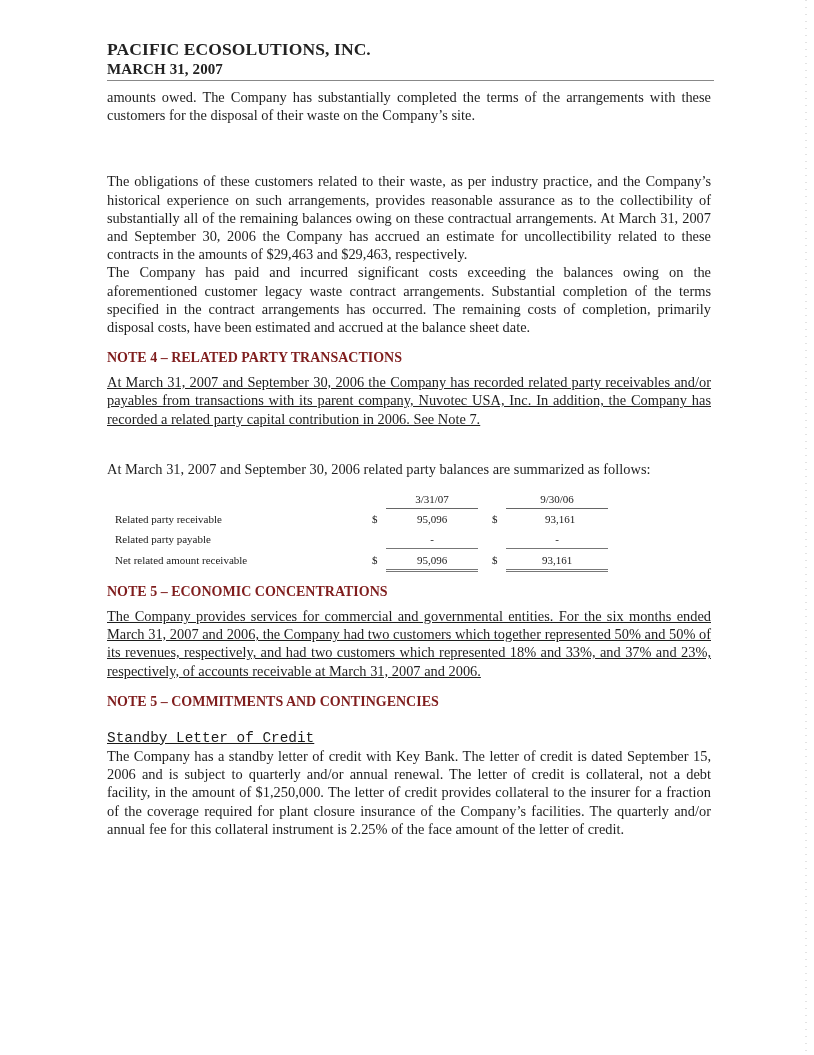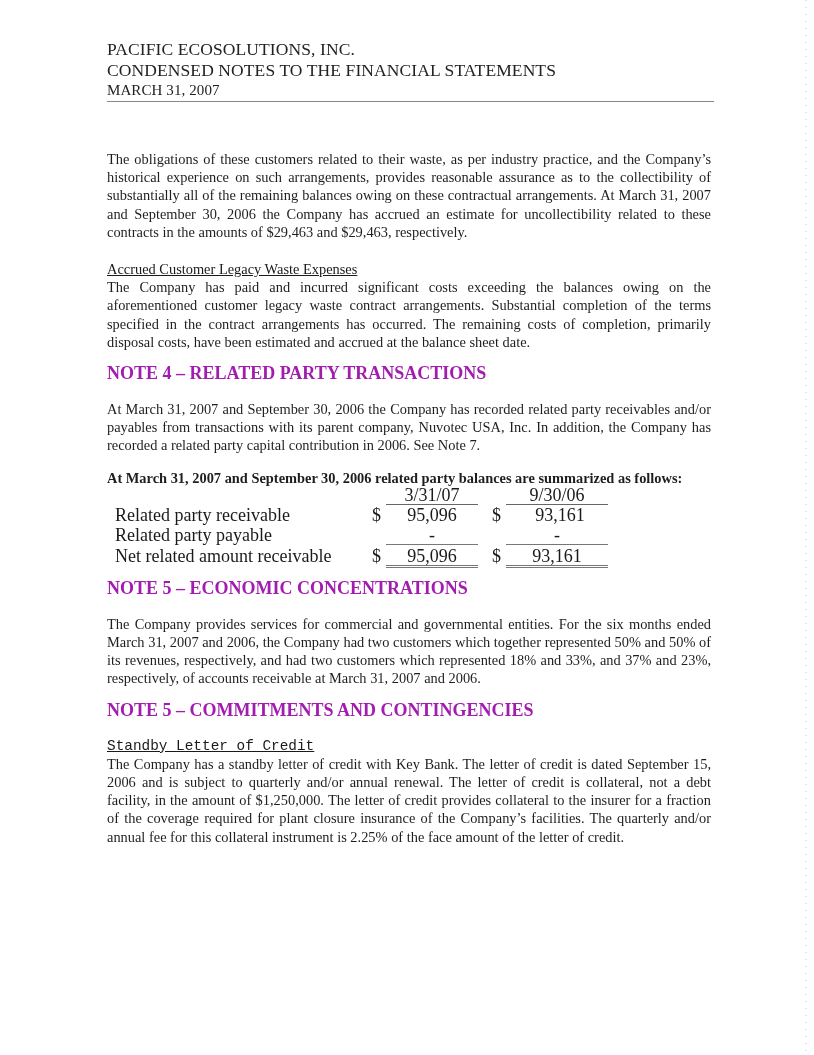--- a/index.html
+++ b/index.html
@@ -15,21 +15,21 @@
       font-family: "Liberation Serif", "DejaVu Serif", serif;
       color: #1a1a1a;
     }
     .page {
       position: absolute;
       left: 107px;
       top: 39px;
       width: 604px;
     }
     .hdr-line {
-      font-weight: normal;
+      font-weight: bold;
       font-size: 17.5px;
       line-height: 21px;
       letter-spacing: 0.1px;
       white-space: nowrap;
       color: #222;
     }
     .hdr-line.small {
       font-size: 15px;
       line-height: 18px;
     }
@@ -49,33 +49,34 @@
     .p1 { margin-top: 7px; }
     .p2 { margin-top: 48px; }
     .sub-head {
       margin-top: 19px;
       font-size: 14.4px;
       line-height: 18.2px;
       text-decoration: underline;
     }
     .note-head {
       font-weight: bold;
-      font-size: 18px;
+      font-size: 14px;
       line-height: 18px;
       margin-top: 13px;
-      color: #a21caf;
+      color: #7f1d1d;
     }
-    .gap18 { margin-top: 18px; }
-    .gap16 { margin-top: 14px; font-weight: bold; }
+    .gap18 { margin-top: 6px; text-decoration: underline; }
+    .gap16 { margin-top: 32px; }
 
     
     .fin-table {
       position: relative;
+      margin-top: 13px;
       height: 80px;
-      font-size: 18px;
+      font-size: 11px;
     }
     .fin-table .col-head {
       position: absolute;
       top: 0;
       text-align: center;
       border-bottom: 1px solid #666;
       line-height: 17px;
       height: 17px;
     }
     .fin-table .row-label {
@@ -115,28 +116,27 @@
       opacity: 0.6;
     }
   </style>
 </head>
 <body>
 
 <div class="page">
 
   <div>
     <div class="hdr-line">PACIFIC ECOSOLUTIONS, INC.</div>
-    <div class="hdr-line">CONDENSED NOTES TO THE FINANCIAL STATEMENTS</div>
     <div class="hdr-line small">MARCH 31, 2007</div>
     <div class="hdr-rule"></div>
   </div>
 
+  <p class="p1">amounts owed.  The Company has substantially completed the terms of the arrangements with these customers for the disposal of their waste on the Company’s site.</p>
   <p class="p2">The obligations of these customers related to their waste, as per industry practice, and the Company’s historical experience on such arrangements, provides reasonable assurance as to the collectibility of substantially all of the remaining balances owing on these contractual arrangements. At March 31, 2007 and September 30, 2006 the Company has accrued an estimate for uncollectibility related to these contracts in the amounts of $29,463 and $29,463, respectively.</p>
 
-  <div class="sub-head">Accrued Customer Legacy Waste Expenses</div>
   <p>The Company has paid and incurred significant costs exceeding the balances owing on the aforementioned customer legacy waste contract arrangements.  Substantial completion of the terms specified in the contract arrangements has occurred.  The remaining costs of completion, primarily disposal costs, have been estimated and accrued at the balance sheet date.</p>
 
   <div class="note-head">NOTE 4 – RELATED PARTY TRANSACTIONS</div>
   <p class="gap18">At March 31, 2007 and September 30, 2006 the Company has recorded related party receivables and/or payables from transactions with its parent company, Nuvotec USA, Inc.   In addition, the Company has recorded a related party capital contribution in 2006.  See Note 7.</p>
   <p class="gap16">At March 31, 2007 and September 30, 2006 related party balances are summarized as follows:</p>
 
   <div class="fin-table">
     <div class="col-head c1">3/31/07</div>
     <div class="col-head c2">9/30/06</div>
 

